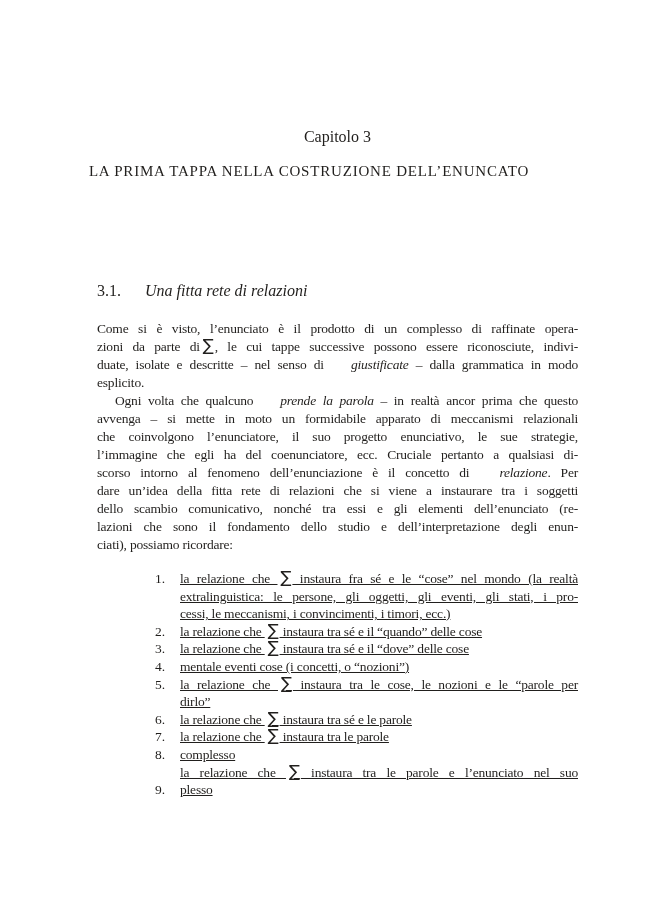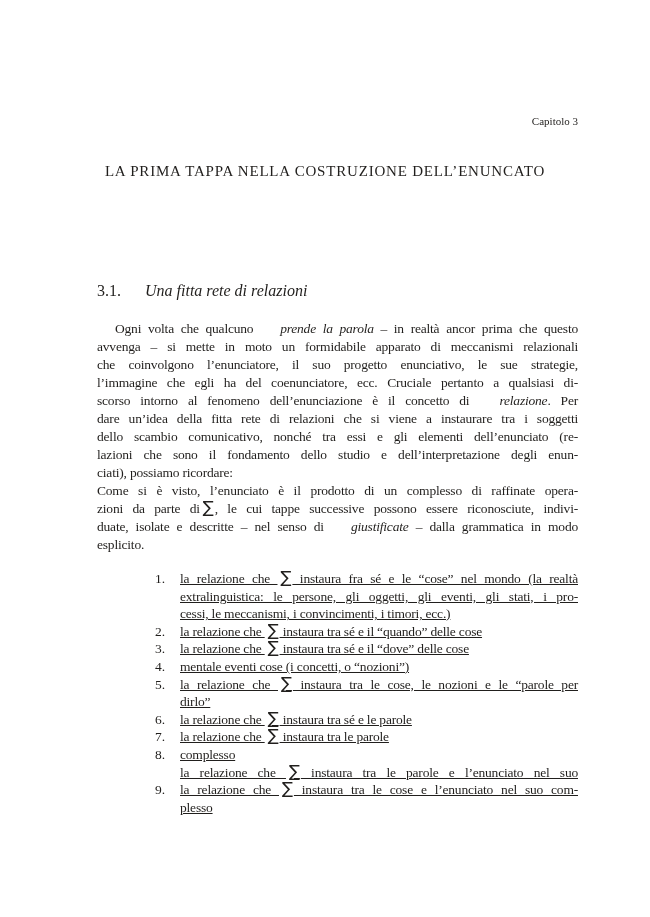--- a/index.html
+++ b/index.html
@@ -7,27 +7,27 @@
     position: relative;
     width: 650px;
     height: 917px;
     background: #ffffff;
     color: #211f1d;
     font-family: "Liberation Serif", "DejaVu Serif", serif;
     overflow: hidden;
   }
   .chapter-label {
     position: absolute;
-    top: 115px; left: 97px; width: 481px;
-    text-align: right;
-    font-size: 11px;
+    top: 128px; left: 97px; width: 481px;
+    text-align: center;
+    font-size: 16px;
   }
   .chapter-title {
     position: absolute;
-    top: 163px; left: 60px; width: 530px;
+    top: 163px; left: 44px; width: 530px;
     text-align: center;
     font-size: 15px;
     font-weight: normal;
     letter-spacing: 0.8px;
     margin: 0;
   }
   .section-heading {
     position: absolute;
     top: 282px; left: 97px; width: 481px;
     font-size: 16px;
@@ -69,35 +69,35 @@
 
   <h1 class="chapter-title">LA PRIMA TAPPA NELLA COSTRUZIONE DELL’ENUNCATO</h1>
 
   <h2 class="section-heading">
     <span>3.1.</span>
     <span class="it">Una fitta rete di relazioni</span>
   </h2>
 
   <div class="body-text">
     <div class="paragraph">
+        <div class="line"><span>Come si è visto, l’enunciato è il prodotto di un complesso di raffinate opera-</span></div>
+        <div class="line"><span>zioni da parte di</span><span class="sg">∑</span><span>, le cui tappe successive possono essere riconosciute, indivi-</span></div>
+        <div class="line"><span>duate, isolate e descritte – nel senso di </span><span class="it">giustificate</span><span> – dalla grammatica in modo</span></div>
+        <div class="line last"><span>esplicito.</span></div>
+      </div>
+    <div class="paragraph">
         <div class="line indent"><span>Ogni volta che qualcuno </span><span class="it">prende la parola</span><span> – in realtà ancor prima che questo</span></div>
         <div class="line"><span>avvenga – si mette in moto un formidabile apparato di meccanismi relazionali</span></div>
         <div class="line"><span>che coinvolgono l’enunciatore, il suo progetto enunciativo, le sue strategie,</span></div>
         <div class="line"><span>l’immagine che egli ha del coenunciatore, ecc. Cruciale pertanto a qualsiasi di-</span></div>
         <div class="line"><span>scorso intorno al fenomeno dell’enunciazione è il concetto di </span><span class="it">relazione</span><span>. Per</span></div>
         <div class="line"><span>dare un’idea della fitta rete di relazioni che si viene a instaurare tra i soggetti</span></div>
         <div class="line"><span>dello scambio comunicativo, nonché tra essi e gli elementi dell’enunciato (re-</span></div>
         <div class="line"><span>lazioni che sono il fondamento dello studio e dell’interpretazione degli enun-</span></div>
         <div class="line last"><span>ciati), possiamo ricordare:</span></div>
-      </div>
-    <div class="paragraph">
-        <div class="line"><span>Come si è visto, l’enunciato è il prodotto di un complesso di raffinate opera-</span></div>
-        <div class="line"><span>zioni da parte di</span><span class="sg">∑</span><span>, le cui tappe successive possono essere riconosciute, indivi-</span></div>
-        <div class="line"><span>duate, isolate e descritte – nel senso di </span><span class="it">giustificate</span><span> – dalla grammatica in modo</span></div>
-        <div class="line last"><span>esplicito.</span></div>
       </div>
     <div class="rel-list">
         <div class="li-row">
           <span class="li-num">1.</span>
           <div class="li-lines">
             <div class="line"><span>la relazione che </span><span class="sg">∑</span><span> instaura fra sé e le “cose” nel mondo (la realtà</span></div>
             <div class="line"><span>extralinguistica: le persone, gli oggetti, gli eventi, gli stati, i pro-</span></div>
             <div class="line last"><span>cessi, le meccanismi, i convincimenti, i timori, ecc.)</span></div>
           </div>
         </div>
@@ -141,19 +141,18 @@
         <div class="li-row">
           <span class="li-num">8.</span>
           <div class="li-lines">
             <div class="line last"><span>complesso</span></div>
             <div class="line"><span>la relazione che </span><span class="sg">∑</span><span> instaura tra le parole e l’enunciato nel suo</span></div>
           </div>
         </div>
         <div class="li-row">
           <span class="li-num">9.</span>
           <div class="li-lines">
-            <div class="line"><span>la relazione che </span><span class="sg">∑</span><span> instaura tra le cose e l’enunciato nel suo com-</span></div>
             <div class="line last"><span>plesso</span></div>
           </div>
         </div>
       </div>
   </div>
 </div>
 
 </body></html>

